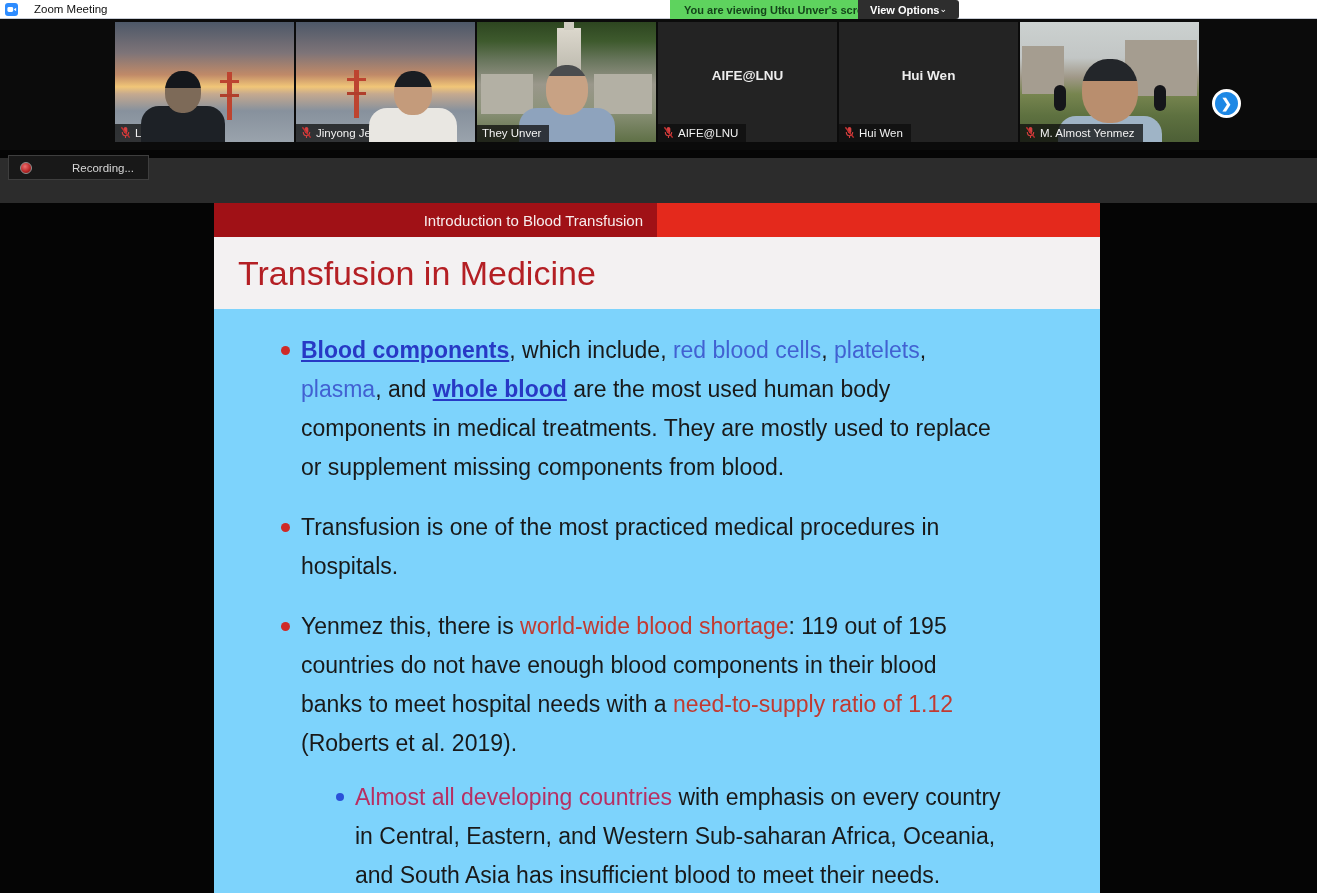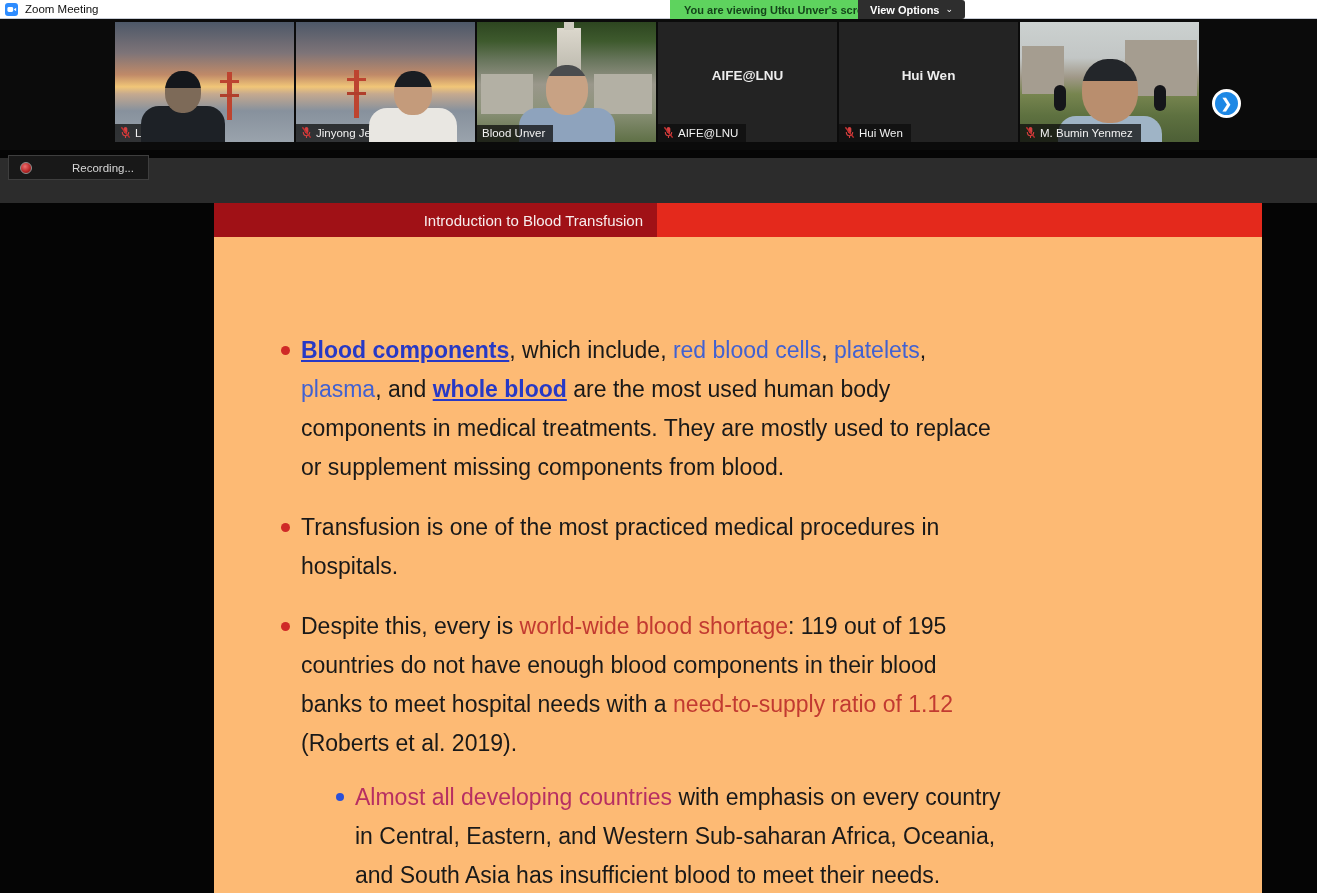--- a/index.html
+++ b/index.html
@@ -4,27 +4,27 @@
 <style>
   html,body{margin:0;padding:0;background:#000;}
   *{box-sizing:border-box;}
   body{font-family:"Liberation Sans",sans-serif;}
   #app{position:relative;width:1317px;height:893px;background:#050505;overflow:hidden;}
 
   
   .titlebar{position:absolute;left:0;top:0;width:1317px;height:19px;background:#fff;
     border-bottom:1px solid #c9cdd6;display:flex;align-items:center;z-index:30;}
   .titlebar .appicon{margin-left:5px;width:13px;height:13px;display:block;}
-  .titlebar .wtitle{margin-left:7px;font-size:11.5px;color:#111;}
+  .titlebar .wtitle{margin-left:16px;font-size:11.5px;color:#111;}
 
   .viewing-banner{position:absolute;left:670px;top:0;height:19px;background:#5ed35e;
     color:#14441a;font-size:11px;font-weight:700;display:flex;align-items:center;
     padding:0 14px;z-index:31;}
   .view-options{position:absolute;left:858px;top:0;height:19px;background:#2e2e2e;
-    color:#fff;font-size:11px;font-weight:700;display:flex;align-items:center;gap:6px;
+    color:#fff;font-size:11px;font-weight:700;display:flex;align-items:center;
     padding:0 12px;border-radius:0 3px 3px 0;cursor:pointer;z-index:31;}
   .view-options .chev{font-size:9px;font-weight:400;transform:translateY(-1px);}
 
   
   .strip{position:absolute;left:0;top:19px;width:1317px;height:131px;background:#0b0b0b;}
   .tile{position:absolute;top:3px;width:179px;height:120px;background:#232323;overflow:hidden;}
   .tile.active{outline:2px solid #b5c74b;outline-offset:-2px;}
   .namelabel{position:absolute;left:0;bottom:0;background:rgba(12,12,12,.74);color:#f2f2f2;
     font-size:11.5px;padding:2px 8px 3px 5px;display:flex;align-items:center;gap:4px;max-width:96%;
     white-space:nowrap;}
@@ -59,21 +59,21 @@
 
   
   .grayband{position:absolute;left:0;top:158px;width:1317px;height:45px;background:#2c2c2c;}
   .recpill{position:absolute;left:8px;top:155px;height:25px;background:#181818;
     border:1px solid #3e3e3e;display:flex;align-items:center;gap:9px;padding:0 14px 0 11px;}
   .recdot{width:12px;height:12px;border-radius:50%;border:1.5px solid #909090;
     background:radial-gradient(circle at 40% 35%,#ef6f6f,#b32424 60%,#641010);}
   .reclabel{color:#d6d6d6;font-size:11.5px;padding-left:31px;}
 
   
-  .slide{position:absolute;left:214px;top:203px;width:1048px;height:690px;background:#fdba74;}
+  .slide{position:absolute;left:214px;top:203px;width:886px;height:690px;background:#7dd3fc;}
   .slide-header{position:absolute;left:0;top:0;width:100%;height:34px;background:#e4291c;}
   .slide-header .darkbox{position:absolute;left:0;top:0;width:443px;height:34px;background:#a01116;
     color:#f7eded;font-size:15px;display:flex;align-items:center;justify-content:flex-end;
     padding-right:14px;}
   .slide-titlebar{position:absolute;left:0;top:34px;width:100%;height:72px;background:#f3f1f2;
     display:flex;align-items:center;}
   .slide-title{color:#b41f24;font-size:34px;margin-left:24px;letter-spacing:0;}
   .slide-body{position:absolute;left:0;top:106px;width:100%;bottom:0;padding-top:22px;}
 
   .bullet{display:flex;align-items:flex-start;}
@@ -153,21 +153,21 @@
       <div class="bg-campus">
         <div class="bc-tower"></div>
         <div class="bc-bldg" style="left:4px;width:52px;"></div>
         <div class="bc-bldg" style="right:4px;width:58px;"></div>
         <div class="person" style="left:50%;transform:translateX(-50%);">
           <div class="p-head" style="width:42px;height:50px;background:linear-gradient(180deg,#4a4c4e 0 22%,#c8a284 22%);"></div>
           <div class="p-body" style="width:96px;height:34px;background:#8ea3bd;"></div>
         </div>
       </div>
       <div class="namelabel">
-        <span>Blood Unver</span>
+        <span>They Unver</span>
       </div>
     </div>
 
     <div class="tile" style="left:658px;">
       <div class="centername">AIFE@LNU</div>
       <div class="namelabel">
         <svg class="micoff" viewBox="0 0 12 14">
           <rect x="4" y="1" width="4" height="7" rx="2" fill="#d34040"></rect>
           <path d="M2.5 6.5 a3.5 4 0 0 0 7 0" stroke="#d34040" stroke-width="1.2" fill="none"></path>
           <line x1="6" y1="10.5" x2="6" y2="13" stroke="#d34040" stroke-width="1.2"></line>
@@ -201,55 +201,58 @@
           <div class="p-body" style="width:104px;height:26px;background:#9fb4c6;"></div>
         </div>
       </div>
       <div class="namelabel">
         <svg class="micoff" viewBox="0 0 12 14">
           <rect x="4" y="1" width="4" height="7" rx="2" fill="#d34040"></rect>
           <path d="M2.5 6.5 a3.5 4 0 0 0 7 0" stroke="#d34040" stroke-width="1.2" fill="none"></path>
           <line x1="6" y1="10.5" x2="6" y2="13" stroke="#d34040" stroke-width="1.2"></line>
           <line x1="1.5" y1="1.2" x2="10.5" y2="12.6" stroke="#c03030" stroke-width="1.6"></line>
         </svg>
-        <span>M. Bumin Yenmez</span>
+        <span>M. Almost Yenmez</span>
       </div>
     </div>
 
     <div class="nextbtn">
       <span>❯</span>
     </div>
   </div>
 
   <div class="grayband"></div>
   <div class="recpill">
     <span class="recdot"></span>
     <span class="reclabel">Recording...</span>
   </div>
 
   <div class="slide">
     <div class="slide-header">
       <div class="darkbox">Introduction to Blood Transfusion</div>
     </div>
+    <div class="slide-titlebar">
+      <div class="slide-title">Transfusion in Medicine</div>
+    </div>
     <div class="slide-body">
         <div class="bullet lvl1">
           <span class="dot"></span>
           <div class="btxt"><span class="blueBold">Blood components</span><span>, which include, </span><span class="blue">red blood cells</span><span>, </span><span class="blue">platelets</span><span>,
 </span><span class="blue">plasma</span><span>, and </span><span class="blueBold">whole blood</span><span> are the most used human body
 components in medical treatments. They are mostly used to replace
 or supplement missing components from blood.</span></div>
         </div>
         <div class="bullet lvl1">
           <span class="dot"></span>
           <div class="btxt"><span>Transfusion is one of the most practiced medical procedures in
 hospitals.</span></div>
         </div>
         <div class="bullet lvl1">
           <span class="dot"></span>
-          <div class="btxt"><span>Despite this, every is </span><span class="red">world-wide blood shortage</span><span>: 119 out of 195
+          <div class="btxt"><span>Yenmez this, there is </span><span class="red">world-wide blood shortage</span><span>: 119 out of 195
 countries do not have enough blood components in their blood
 banks to meet hospital needs with a </span><span class="red">need-to-supply ratio of 1.12</span><span>
 (Roberts et al. 2019).</span></div>
         </div>
         <div class="bullet lvl2">
           <span class="dot"></span>
           <div class="btxt"><span class="magenta">Almost all developing countries</span><span> with emphasis on every country
 in Central, Eastern, and Western Sub-saharan Africa, Oceania,
 and South Asia has insufficient blood to meet their needs.</span></div>
         </div>

